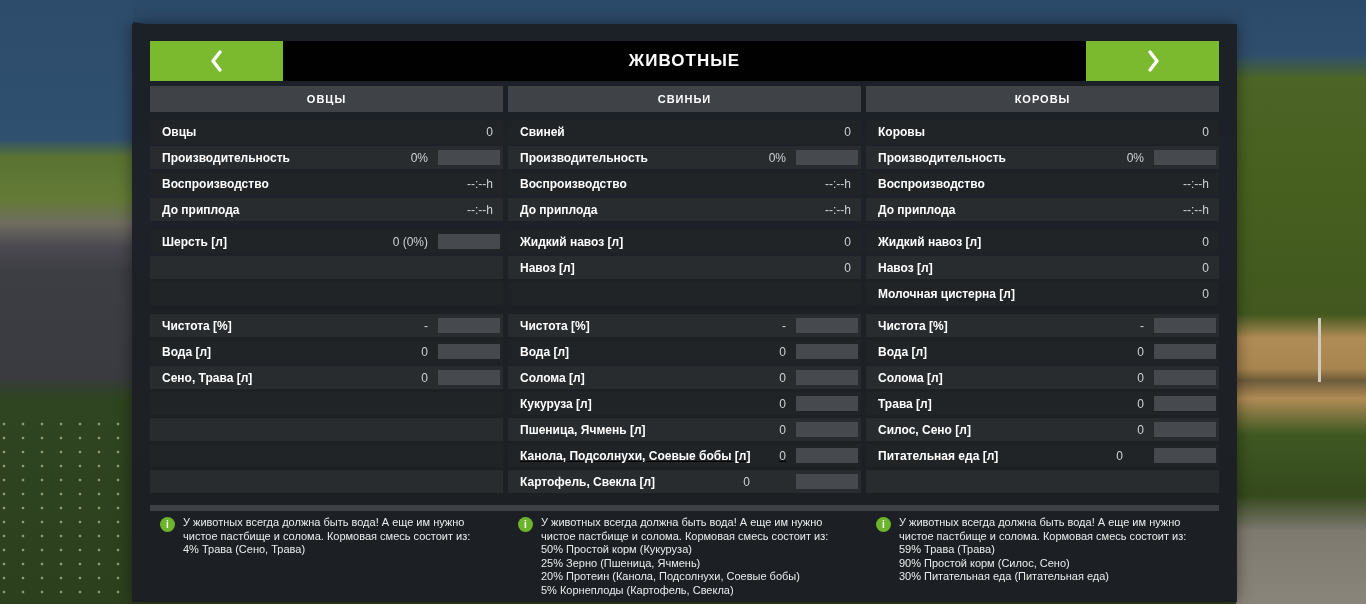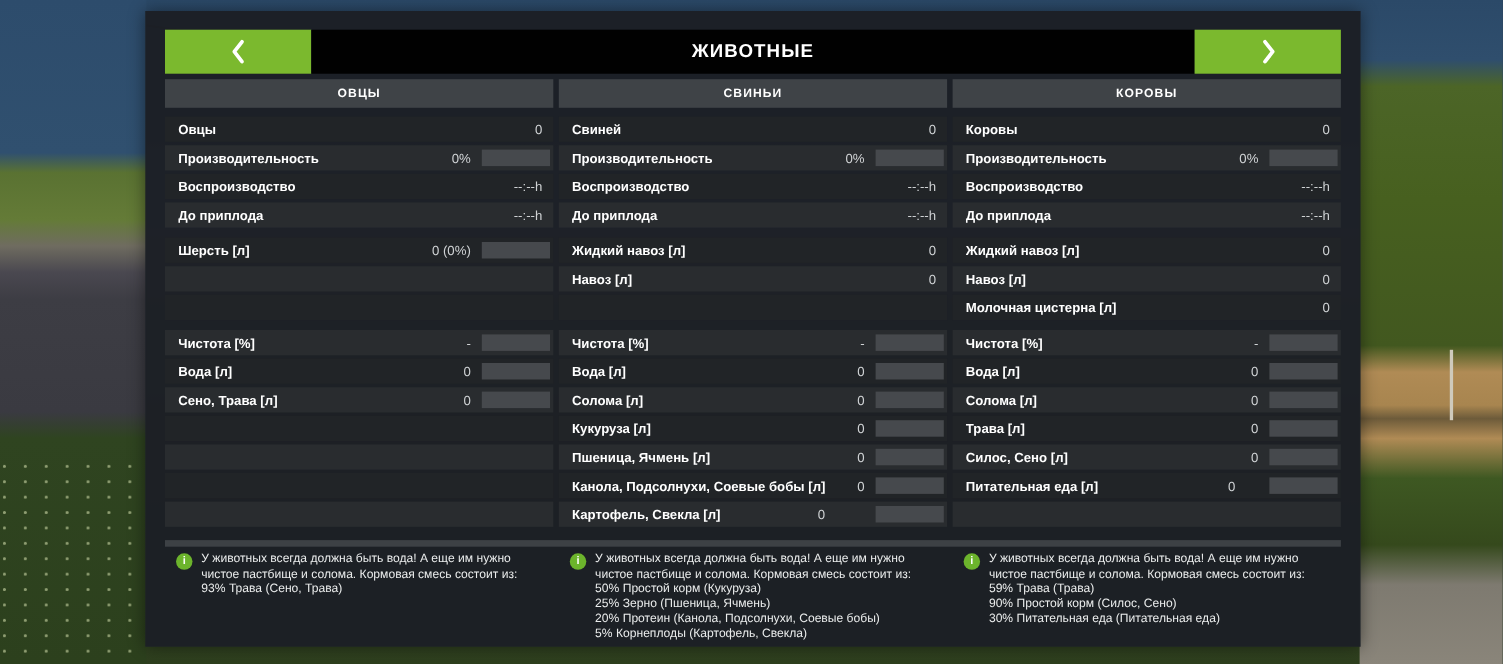--- a/index.html
+++ b/index.html
@@ -25,21 +25,21 @@
     position:absolute;left:1236px;top:0;width:130px;height:604px;
     background:linear-gradient(180deg,#2b4968 0%,#2f4e6d 9%,#4c6527 13%,#47601f 30%,#42581f 52%,#b08b55 56%,#a8854f 61%,#6d5b3a 63%,#b08b55 66%,#3e5822 72%,#35491c 82%,#7e7a70 88%,#8a857a 100%);
   }
   .wire{
     position:absolute;left:-10px;top:2px;width:440px;height:2px;background:#1d2732;
     transform:rotate(8deg);transform-origin:left top;
   }
   .pole{position:absolute;left:1318px;top:318px;width:3px;height:64px;background:#cfcabc;}
   
   .panel{
-    position:absolute;left:132px;top:10px;width:1105px;height:578px;
+    position:absolute;left:132px;top:24px;width:1105px;height:578px;
     background:rgba(28,31,37,.97);box-shadow:0 0 14px rgba(0,0,0,.45);
   }
   .inner{position:absolute;left:18px;top:0;width:1069px;height:578px;}
   .nav{
     position:absolute;top:17px;width:133px;height:40px;background:#7bb92e;border:none;
     display:flex;align-items:center;justify-content:center;cursor:pointer;padding:0;
   }
   .nav.prev{left:0;}
   .nav.next{left:936px;}
   .titlebar{
@@ -143,21 +143,21 @@
             <span class="bar"></span>
           </div>
           <div class="row" style="top: 368px;"></div>
           <div class="row alt" style="top: 394px;"></div>
           <div class="row" style="top: 420px;"></div>
           <div class="row alt" style="top: 446px;"></div>
           <div class="info">
             <span class="info-icon">i</span>
             <div class="info-text">
               <div>У животных всегда должна быть вода! А еще им нужно чистое пастбище и солома. Кормовая смесь состоит из:</div>
-              <div>93% Трава (Сено, Трава)</div>
+              <div>4% Трава (Сено, Трава)</div>
             </div>
           </div>
         </div>
         <div class="column" style="left: 358px;">
           <div class="colhead">СВИНЬИ</div>
           <div class="row" style="top: 96px;">
             <span class="lbl">Свиней</span>
             <span class="val">0</span>
           </div>
           <div class="row alt" style="top: 122px;">
@@ -200,21 +200,21 @@
           <div class="row" style="top: 368px;">
             <span class="lbl">Кукуруза [л]</span>
             <span class="val">0</span>
             <span class="bar"></span>
           </div>
           <div class="row alt" style="top: 394px;">
             <span class="lbl">Пшеница, Ячмень [л]</span>
             <span class="val">0</span>
             <span class="bar"></span>
           </div>
-          <div class="row" style="top: 420px;">
+          <div class="row" style="top: 420px; text-decoration: underline;">
             <span class="lbl">Канола, Подсолнухи, Соевые бобы [л]</span>
             <span class="val">0</span>
             <span class="bar"></span>
           </div>
           <div class="row alt" style="top: 446px; gap: 36px;">
             <span class="lbl">Картофель, Свекла [л]</span>
             <span class="val">0</span>
             <span class="bar"></span>
           </div>
           <div class="info">

